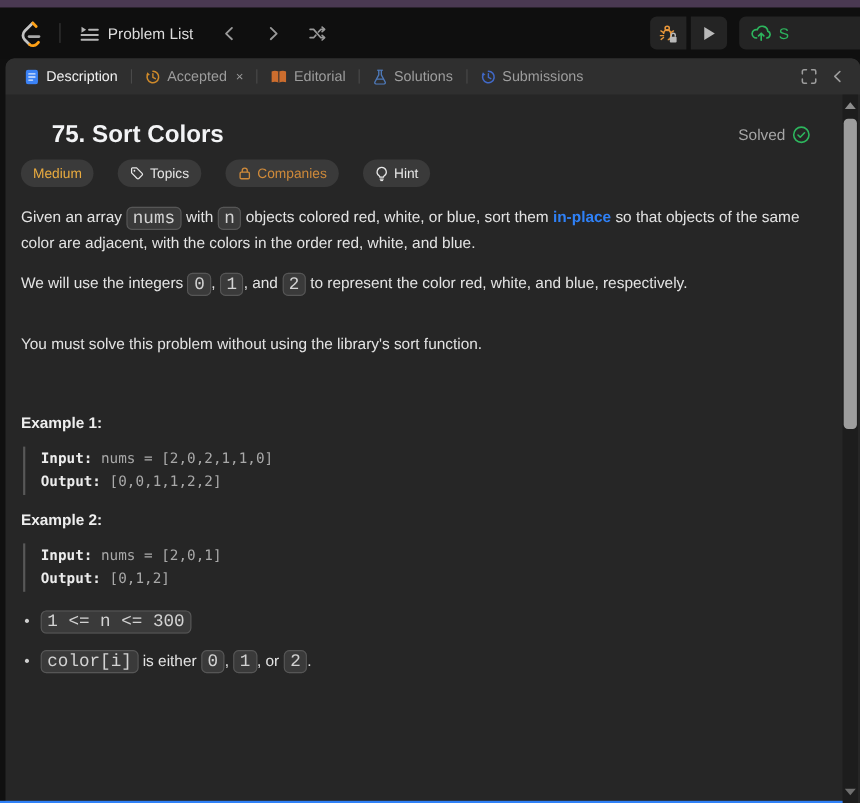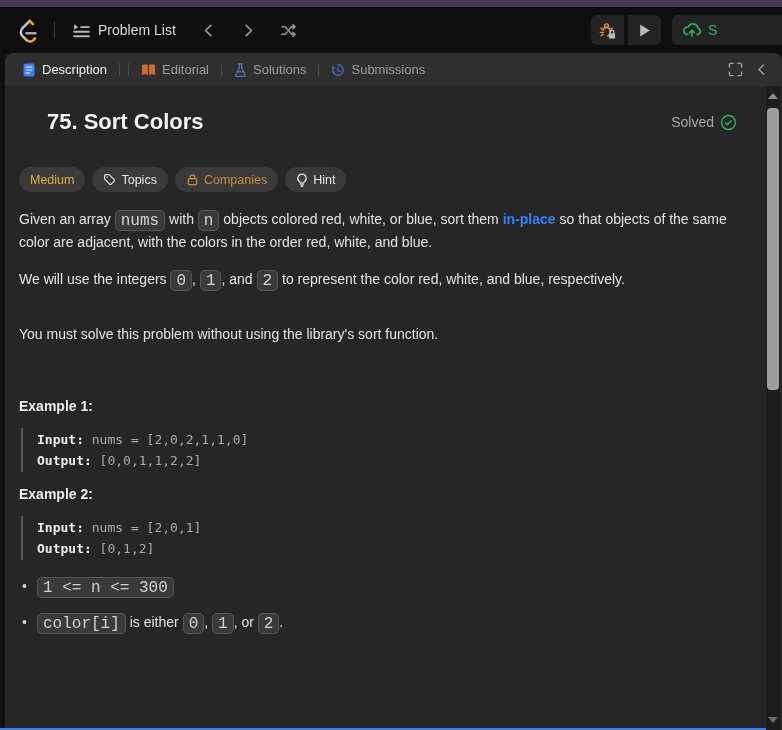--- a/index.html
+++ b/index.html
@@ -54,21 +54,21 @@
   .tabbar-right { margin-left:auto; display:flex; align-items:center; gap:12px; padding-right:6px; }
   .tb-icon { display:flex; align-items:center; justify-content:center; cursor:pointer; }
 
   
   .content { position:absolute; top:33px; left:0; right:15px; bottom:0; padding:0 30px 0 14px; overflow:hidden; }
 
   .title-row { display:flex; align-items:center; justify-content:space-between; margin-top:21px;margin-left:28px; }
   .title { font-size:22px; font-weight:700; color:#f2f3f5; line-height:30px; }
   .solved { display:flex; align-items:center; gap:6px; font-size:14px; color:#a6a6a6; }
 
-  .tag-row { display:flex; align-items:flex-start; gap:7px; margin-top:30px; }
+  .tag-row { display:flex; align-items:flex-start; gap:22px; margin-top:8px; }
   .pill {
     display:flex; align-items:center; gap:5px; height:25px; padding:0 11px;
     background:#3a3a3a; border-radius:999px; font-size:12.5px; color:#e6e6e6; cursor:pointer;
   }
   .pill.medium { color:#e9ab3f; }
   .pill.companies { color:#cf8a3a; }
 
   .para { font-size:14px; line-height:21.5px; color:#e3e3e3; margin-top:16px; }
   .para.first { margin-top:17px; }
   .para.third { margin-top:32px; }
@@ -177,20 +177,29 @@
 
   <div class="tabbar">
     <div class="tab active">
       <svg width="14" height="14" viewBox="0 0 14 14">
         <rect x="1.5" y="0.5" width="11" height="13" rx="2" fill="#3b82f6"></rect>
         <path d="M4.2 4.2 h5.6 M4.2 7 h5.6 M4.2 9.8 h3.4" stroke="#dce8fb" stroke-width="1.2" stroke-linecap="round"></path>
       </svg>
       <span class="tlabel">Description</span>
     </div>
     <div class="tab-divider"></div>
+    <div class="tab">
+      <svg width="14" height="14" viewBox="0 0 24 24" fill="none">
+        <path d="M12 3 a9 9 0 1 1 -8 4.9" stroke="#cf8a2a" stroke-width="2.4" stroke-linecap="round"></path>
+        <polygon points="1.5,9.5 7.5,9 3.5,4.5" fill="#cf8a2a"></polygon>
+        <path d="M12 7 v5.4 l3.8 2.2" stroke="#cf8a2a" stroke-width="2.2" stroke-linecap="round"></path>
+      </svg>
+      <span class="tlabel">Accepted</span>
+      <span class="tab-close">×</span>
+    </div>
     <div class="tab-divider"></div>
     <div class="tab">
       <svg width="15" height="14" viewBox="0 0 16 14" fill="none">
         <path d="M1 1.6 C3.3 0.6 5.8 0.7 8 2 V12.6 C5.8 11.4 3.3 11.3 1 12.2 Z" fill="#cc6d2e"></path>
         <path d="M15 1.6 C12.7 0.6 10.2 0.7 8 2 V12.6 C10.2 11.4 12.7 11.3 15 12.2 Z" fill="#cc6d2e"></path>
         <path d="M8 2 V12.6" stroke="#2f2f2f" stroke-width="1"></path>
       </svg>
       <span class="tlabel">Editorial</span>
     </div>
     <div class="tab-divider"></div>

